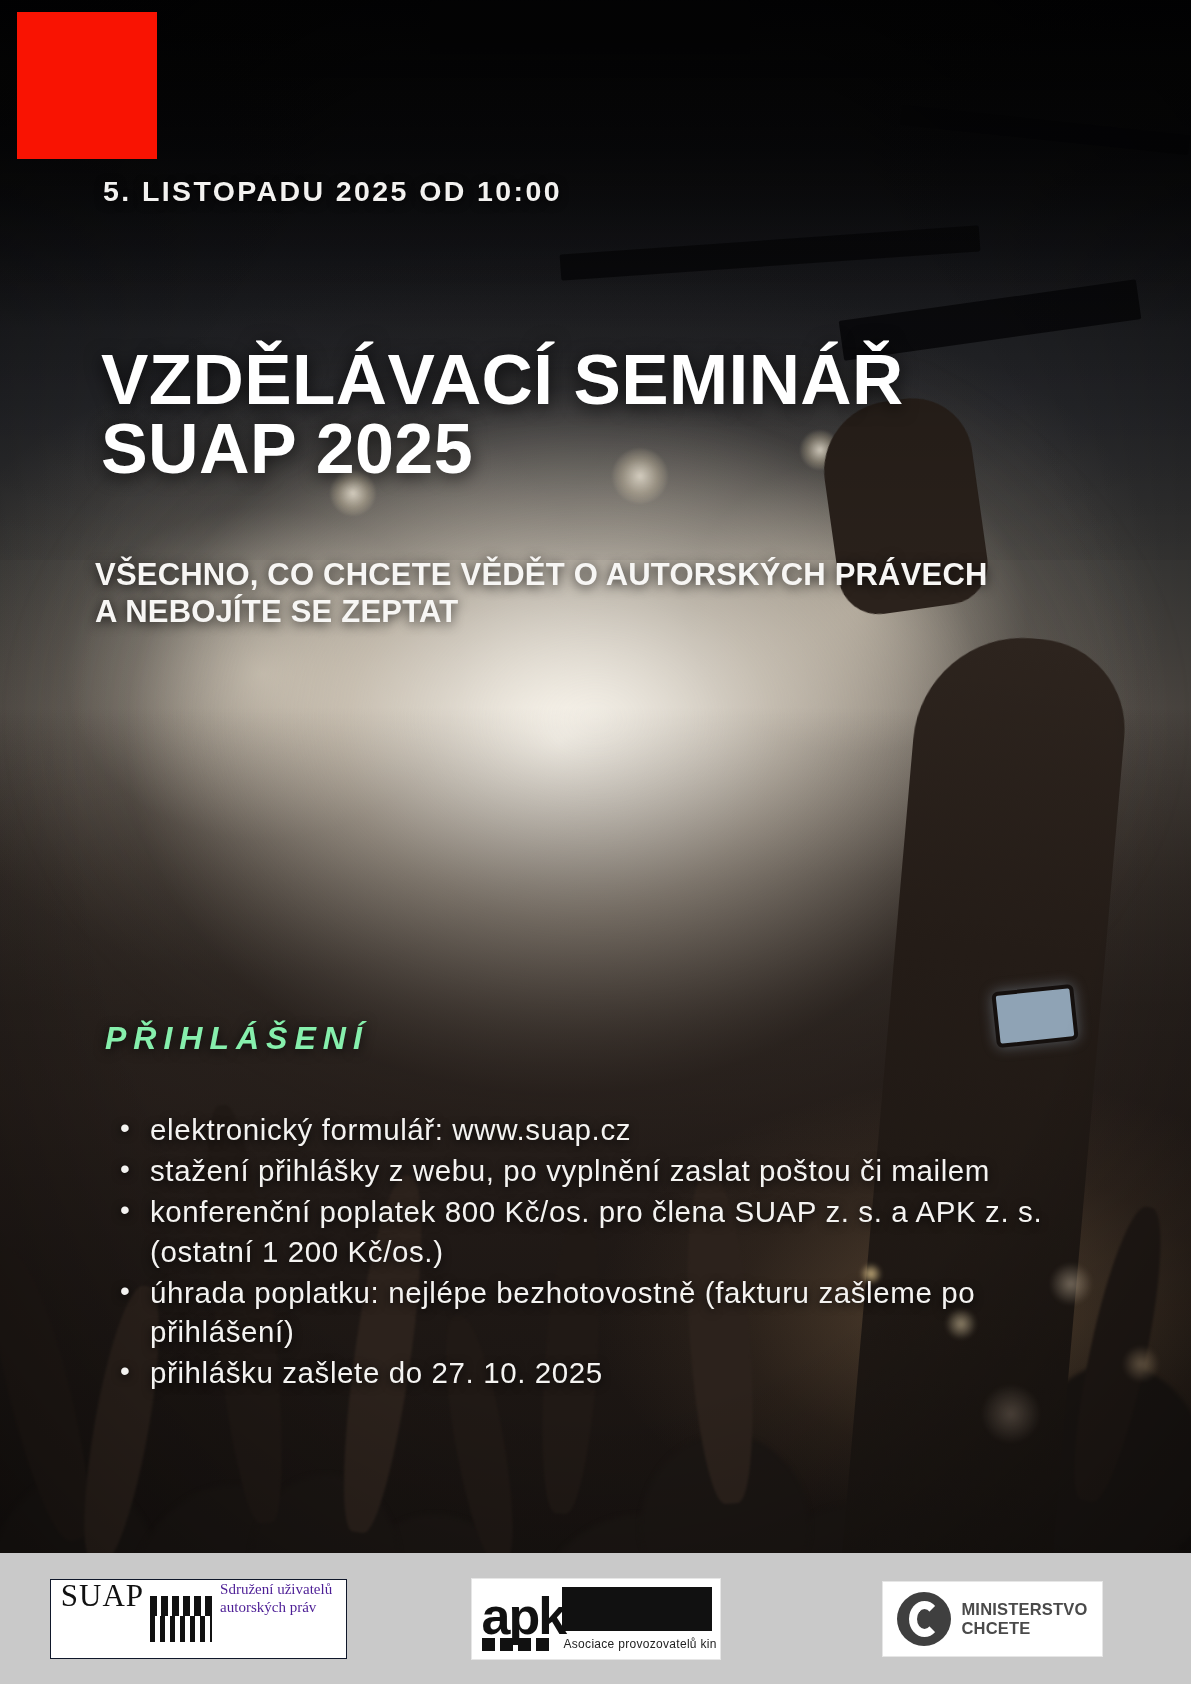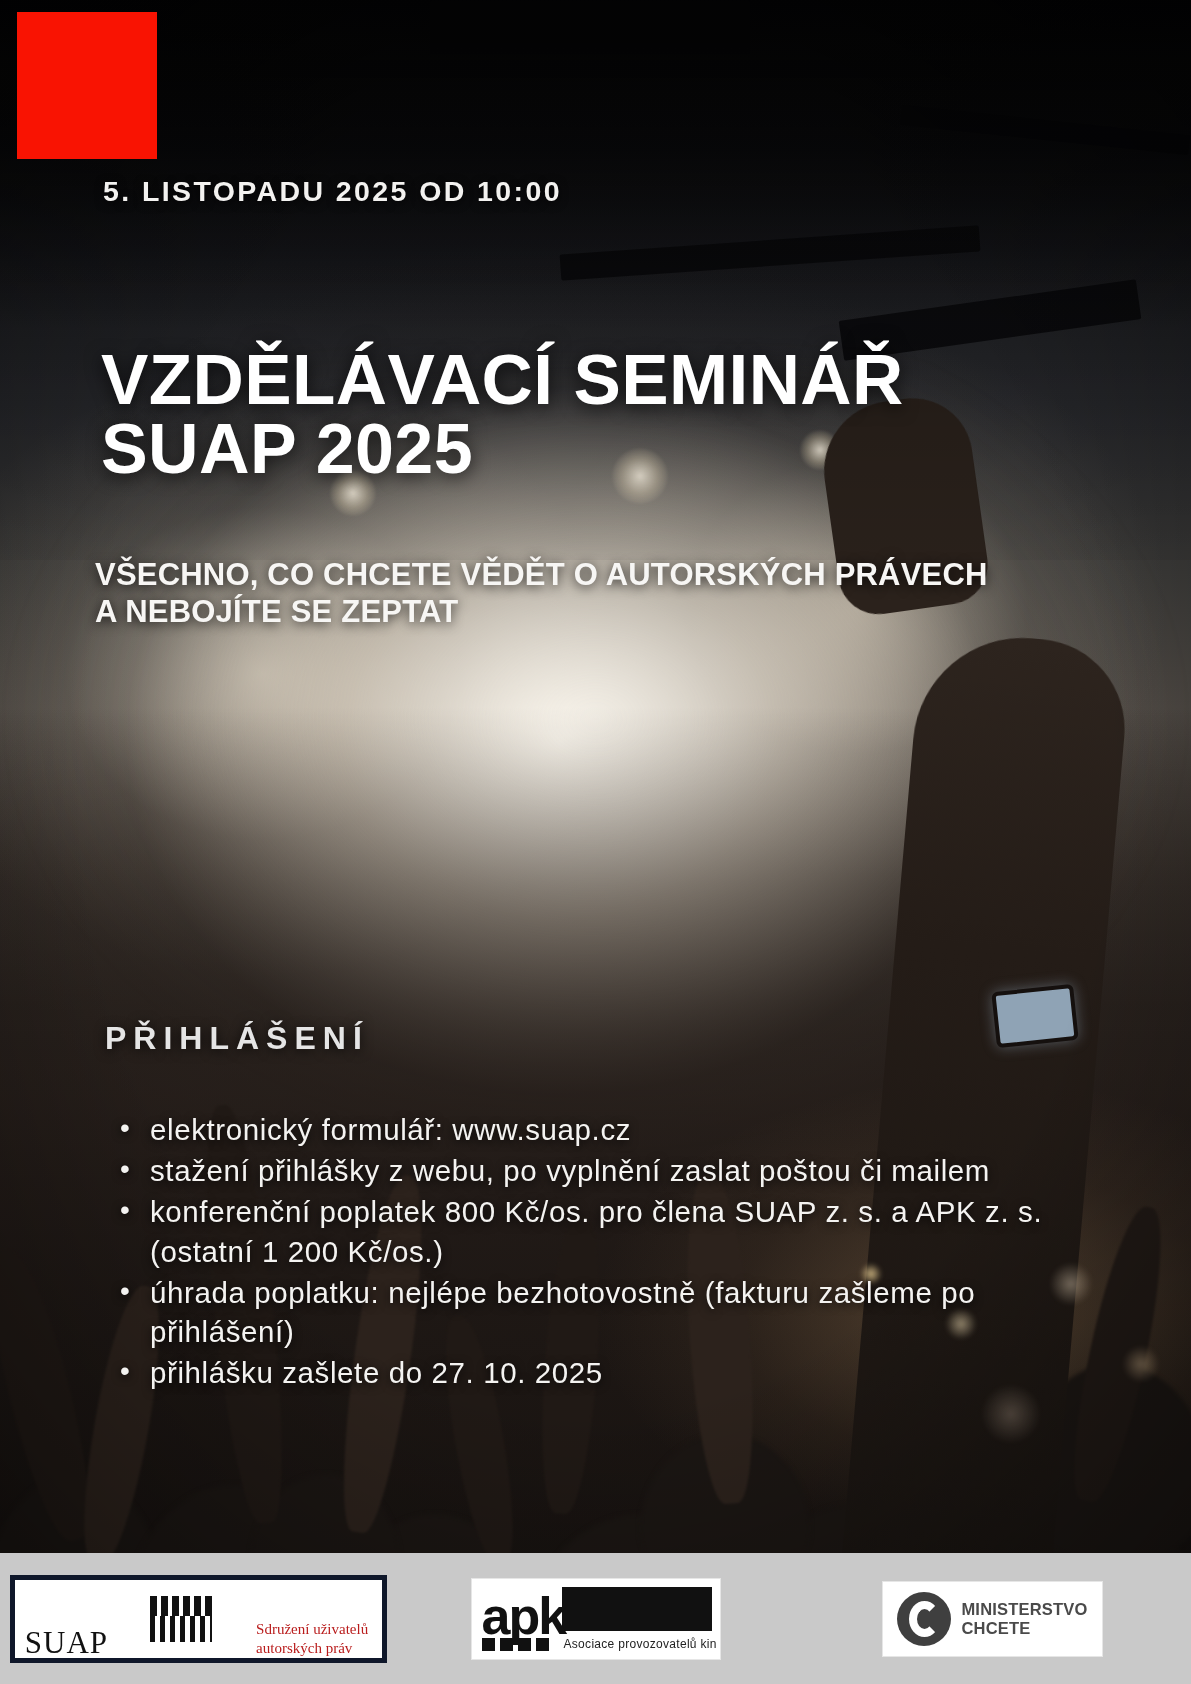--- a/index.html
+++ b/index.html
@@ -195,25 +195,26 @@
     font-weight: 700;
     line-height: 1.2;
     letter-spacing: 0.2px;
     text-shadow: 0 2px 12px rgba(0,0,0,0.8);
   }
 
   .signup-heading {
     position: absolute;
     left: 105px;
     top: 1020px;
-    color: #e5e5e5;
+    color: #86efac;
     font-size: 32px;
     font-weight: 700;
     letter-spacing: 7px;
     text-shadow: 0 2px 12px rgba(0,0,0,0.8);
+    font-style: italic;
   }
 
   .signup-list {
     position: absolute;
     left: 118px;
     top: 1110px;
     width: 930px;
     margin: 0;
     padding: 0 0 0 32px;
     list-style: none;
@@ -247,26 +248,25 @@
   .logo-slot {
     display: flex;
     align-items: center;
     justify-content: center;
     flex: 1;
   }
 
   
   .suap-logo {
     display: flex;
-    align-items: flex-end;
+    align-items: flex-start;
     background: #ffffff;
     height: 78px;
     padding: 0;
-    border: 5px solid #0f172a;
-    gap: 36px;
+    border: 1px solid #0f172a;
   }
   .suap-left {
     display: flex;
     flex-direction: column;
     justify-content: center;
     padding: 0 6px 0 10px;
   }
   .suap-word {
     font-family: "Liberation Serif", serif;
     font-size: 31px;
@@ -289,21 +289,21 @@
     height: 20px;
     background: repeating-linear-gradient(90deg, #111 0 7px, #fff 7px 11px);
   }
   .suap-right {
     display: flex;
     flex-direction: column;
     justify-content: center;
     padding: 0 14px 0 8px;
     font-family: "Liberation Serif", serif;
     font-size: 15px;
-    color: #b91c1c;
+    color: #4c1d95;
     line-height: 1.25;
     white-space: nowrap;
   }
 
   
   .apk-logo {
     background: #ffffff;
     height: 80px;
     width: 248px;
     position: relative;

